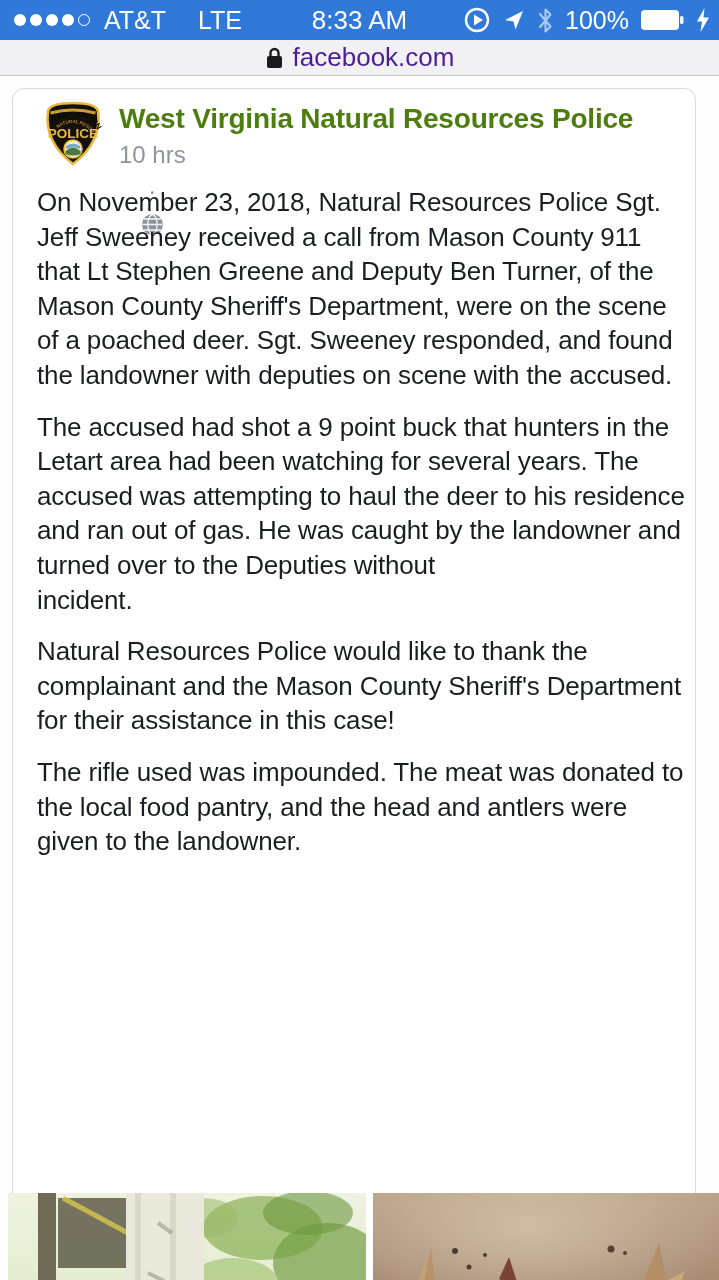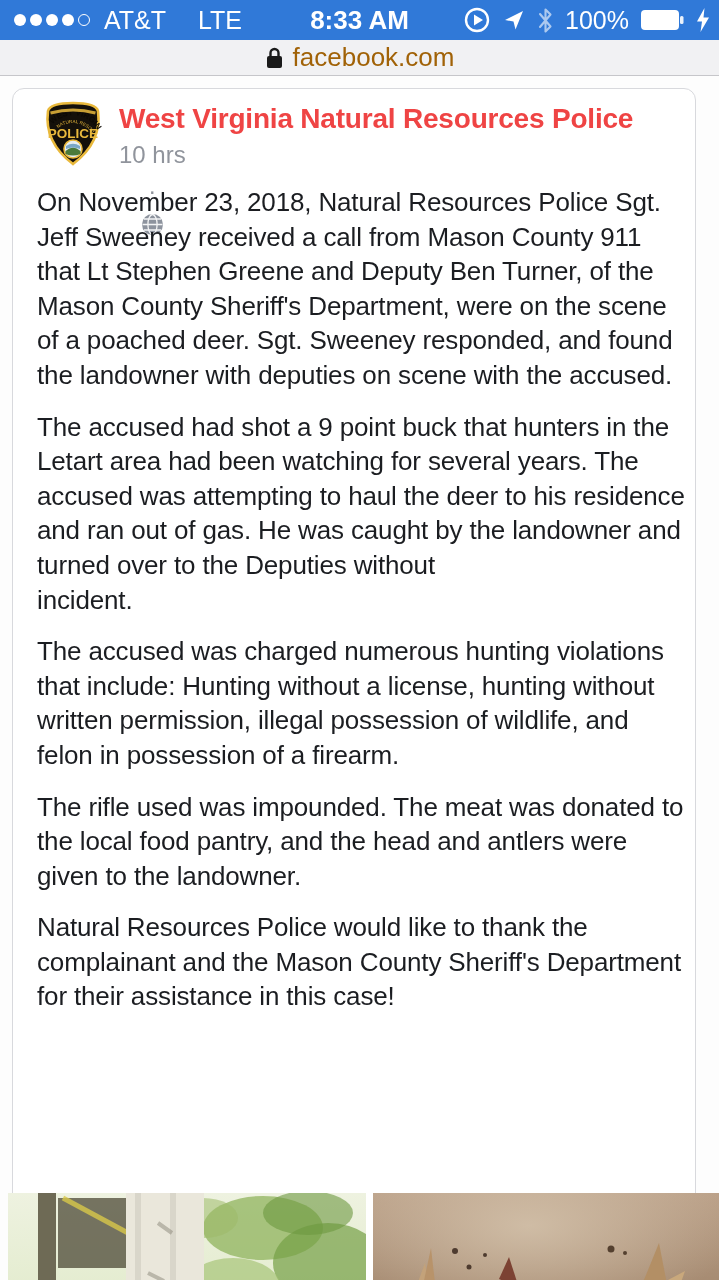--- a/index.html
+++ b/index.html
@@ -15,44 +15,44 @@
     font-size:25px;
   }
   .sb-left{position:absolute;left:14px;top:0;height:40px;display:flex;align-items:center;gap:10px;}
   .sb-dots{display:flex;align-items:center;gap:4px;margin-right:4px;}
   .sb-dots .dot{width:12px;height:12px;border-radius:50%;background:#fff;}
   .sb-dots .dot.empty{background:transparent;border:1.5px solid #fff;box-sizing:border-box;}
   .sb-carrier{letter-spacing:0;}
   .sb-net{margin-left:22px;}
   .sb-time{
     position:absolute;left:0;right:0;top:0;height:40px;text-align:center;
-    line-height:40px;font-weight:700;font-size:26px;
+    line-height:40px;font-weight:400;font-size:26px;
   }
   .sb-right{position:absolute;right:8px;top:0;height:40px;display:flex;align-items:center;gap:11px;}
   .sb-batt-label{font-size:25px;}
   
   .url-bar{
     position:absolute;left:0;top:40px;width:719px;height:35px;
     background:#f1f1f3;border-bottom:1px solid #c6c6ca;
     display:flex;align-items:center;justify-content:center;gap:9px;
   }
-  .url-text{font-size:26px;color:#a16207;text-align:right;}
+  .url-text{font-size:26px;color:#4c1d95;text-align:right;}
   
   .page{position:absolute;left:0;top:76px;width:719px;height:1204px;background:#fdfdfd;}
   .post-card{
     position:absolute;left:12px;top:12px;width:684px;height:1250px;
     background:#fff;border:1px solid #d8d9dd;border-radius:12px;
     box-sizing:border-box;
   }
   .post-header{position:absolute;left:24px;top:8px;width:640px;height:80px;}
   .avatar{position:absolute;left:0;top:0;width:72px;height:72px;border-radius:50%;
     background:#fff;overflow:hidden;}
   .author{
     position:absolute;left:82px;top:6px;width:540px;
-    font-size:28px;font-weight:700;color:#ef4444;letter-spacing:-0.2px;
+    font-size:28px;font-weight:700;color:#4d7c0f;letter-spacing:-0.2px;
     white-space:nowrap;
   }
   .meta-row{position:absolute;left:82px;top:44px;display:flex;align-items:center;gap:8px;
     color:#90949c;font-size:24px;flex-direction:column;}
   .post-body{
     position:absolute;left:24px;top:96px;width:654px;
     font-size:26px;line-height:34.6px;color:#1b1d21;letter-spacing:-0.15px;
   }
   .post-body p{margin:0 0 17px 0;white-space:pre-line;}
   
@@ -159,23 +159,22 @@
             </g>
           </svg>
         </span>
       </div>
     </div>
 
     <div class="post-body">
       <p>On November 23, 2018, Natural Resources Police Sgt. Jeff Sweeney received a call from Mason County 911 that Lt Stephen Greene and Deputy Ben Turner, of the Mason County Sheriff's Department, were on the scene of a poached deer. Sgt. Sweeney responded, and found the landowner with deputies on scene with the accused.</p>
       <p>The accused had shot a 9 point buck that hunters in the Letart area had been watching for several years. The accused was attempting to haul the deer to his residence and ran out of gas. He was caught by the landowner and turned over to the Deputies without
 incident.</p>
-      <p>The accused was charged numerous hunting violations that include: Hunting without a license, hunting without written permission, illegal possession of wildlife, and felon in possession of a firearm.</p>
+      <p>Natural Resources Police would like to thank the complainant and the Mason County Sheriff's Department for their assistance in this case!</p>
       <p>The rifle used was impounded. The meat was donated to the local food pantry, and the head and antlers were given to the landowner.</p>
-      <p>Natural Resources Police would like to thank the complainant and the Mason County Sheriff's Department for their assistance in this case!</p>
     </div>
   </div>
 
   <div class="photos">
     <div class="photo left">
       <svg width="358" height="163" viewBox="0 0 358 163">
         <defs>
           <linearGradient id="gL" x1="0" y1="0" x2="0" y2="1">
             <stop offset="0" stop-color="#eef2e0"></stop>
               <stop offset="1" stop-color="#dde8c4"></stop>

